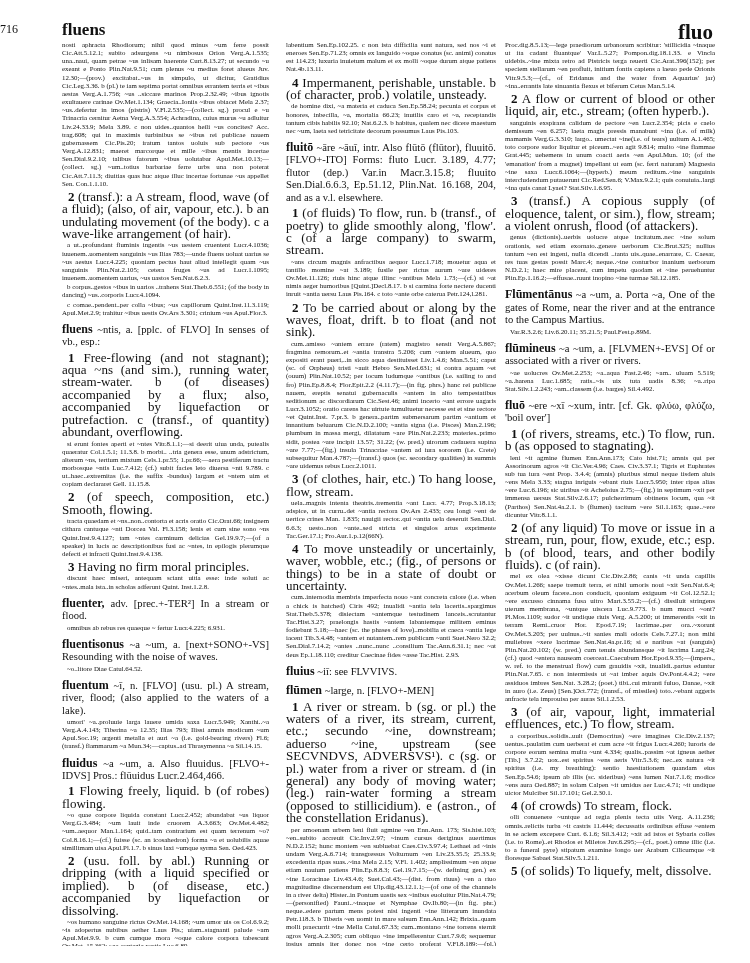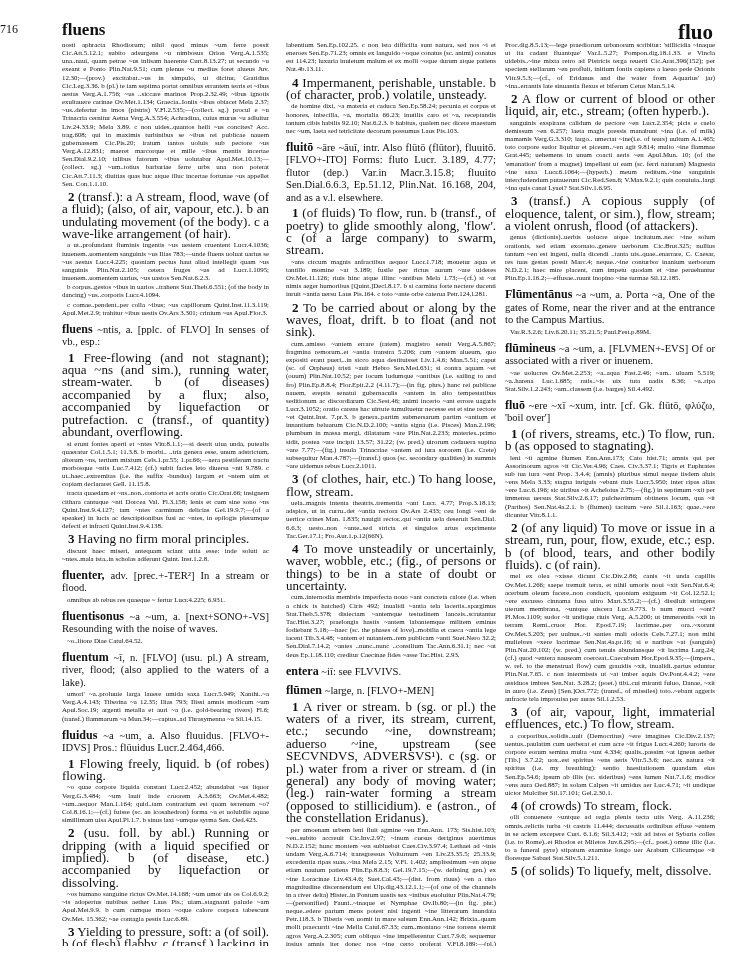--- a/index.html
+++ b/index.html
@@ -44,20 +44,21 @@
 
   <div class="col col1">
       <p class="cit cont">nosti aphracta Rhodiorum; nihil quod minus ~um ferre possit Cic.Att.5.12.1; subito adsurgens ~u nimbosus Orion Verg.A.1.535; una..naui, quam petrae ~us inlisam haerente Curt.8.13.27; ut secundo ~u exeant e Ponto Plin.Nat.9.51; cum plenus ~u medius foret alueus Juv. 12.30;—(prov.) excitabat..~us in simpulo, ut dicitur, Gratidius Cic.Leg.3.36.   b (pl.) te iam septima portat omnibus errantem terris et ~ibus aestas Verg.A.1.756; ~us ..siccare marinos Prop.2.32.49; ~ibus ignotis exultauere carinae Ov.Met.1.134; Graecia..Ioniis ~ibus obiacet Mela 2.37; ~us..defertur in imos (pistris) V.Fl.2.535;—(collect. sg.) procul e ~u Trinacria cernitur Aetna Verg.A.3.554; Achradina, cuius murus ~u adluitur Liv.24.33.9; Mela 3.89.   c non uides..quantos heili ~us concites? Acc. trag.608; qui in maximis turbinibus se ~ibus rei publicae nauem gubernassem Cic.Pis.20; iratum tantos uoluis sub pectore ~us Verg.A.12.831; maeret marcorque et mille ~ibus mentis incertae Sen.Dial.9.2.10; talibus fatorum ~ibus uolutabar Apul.Met.10.13;—(collect. sg.) ~um..totius barbariae ferre urbs una non poterat Cic.Att.7.11.3; diuitias quas huc atque illuc incertae fortunae ~us appellet Sen. Con.1.1.10.</p>
       <p class="sense"><span class="num">2</span> (transf.): a A stream, flood, wave (of a fluid); (also, of air, vapour, etc.).   b an undulating movement (of the body).   c a wave-like arrangement (of hair).</p>
       <p class="cit">a ut..profundant fluminis ingentis ~us uestem cruentent Lucr.4.1036; iuuenem..uomentem sanguinis ~us Ilias 783;—unde fluens uoluat uarius se ~us aestus Lucr.4.225; quoniam pectus haut aliud intellegit quam ~us sanguinis Plin.Nat.2.105; cetera fruges ~us ad Lucr.1.1095; inuenem..uomentem uarius, ~us uastos Sen.Nat.6.2.3.</p>
       <p class="cit">b corpus..gestos ~ibus in uarios ..trahens Stat.Theb.6.551; (of the body in dancing) ~us..corporis Lucr.4.1094.</p>
       <p class="cit">c comae..pendent..per colla ~ibus; ~us capillorum Quint.Inst.11.3.119; Apul.Met.2.9; trahitur ~ibus uestis Ov.Ars 3.301; crinium ~us Apul.Flor.3.</p>
       <p class="entry"><span class="hw">fluens</span><span> ~ntis, a. [pplc. of FLVO] In senses of vb., esp.:</span></p>
       <p class="sense"><span class="num">1</span> Free-flowing (and not stagnant); aqua ~ns (and sim.), running water, stream-water.   b (of diseases) accompanied by a flux; also, accompanied by liquefaction or putrefaction.   c (transf., of quantity) abundant, overflowing.</p>
       <p class="cit">si erunt fontes aperti et ~ntes Vitr.8.1.1;—si deerit uiua unda, putealis quaeratur Col.1.5.1; 11.3.8.   b morbi.. ..tria genera esse, unum adstrictum, alterum ~ns, tertium mixtum Cels.1.pr.55; 1.pr.66;—aera pestiferum tractu morbosque ~ntis Luc.7.412; (cf.) subit facies leto diuersa ~nti 9.789.   c ut..haec..extremitas (i.e. the suffix -bundus) largam et ~ntem uim et copiam declararet Gell. 11.15.8.</p>
+      <p class="sense"><span class="num">2</span> (of speech, composition, etc.) Smooth, flowing.</p>
       <p class="cit">tracta quaedam et ~ns..non..contorta et acris oratio Cic.Orat.66; insignem cithara cantuque ~nti Dorcea Val. Fl.3.158; lenis et cum sine sono ~ns Quint.Inst.9.4.127; tam ~ntes carminum delicias Gel.19.9.7;—(of a speaker) in lucis ac descriptionibus fusi ac ~ntes, in epilogis plerumque defecti et infracti Quint.Inst.9.4.138.</p>
       <p class="sense"><span class="num">3</span> Having no firm moral principles.</p>
       <p class="cit">discunt haec miseri, antequam sciant uitia esse: inde soluti ac ~ntes..mala ista..in scholas adferunt Quint. Inst.1.2.8.</p>
       <p class="entry"><span class="hw">fluenter,</span><span> adv. [prec.+-TER²] In a stream or flood.</span></p>
       <p class="cit">omnibus ab rebus res quaeque ~ fertur Lucr.4.225; 6.931.</p>
       <p class="entry"><span class="hw">fluentisonus</span><span> ~a ~um, a. [next+SONO+-VS] Resounding with the noise of waves.</span></p>
       <p class="cit">~o..litore Diae Catul.64.52.</p>
       <p class="entry"><span class="hw">fluentum</span><span> ~ī, n. [FLVO] (usu. pl.) A stream, river, flood; (also applied to the waters of a lake).</span></p>
       <p class="cit">umori' ~a..proluuie larga lauere umida saxa Lucr.5.949; Xanthi..~a Verg.A.4.143; Tiberina ~a 12.35; Ilias 793; Ilissi amnis modicum ~um Apul.Soc.19; argenti metalla et auri ~a (i.e. gold-bearing rivers) Fl.6; (transf.) flammarum ~a Mun.34;—captus..ad Thrasymenna ~a Sil.14.15.</p>
       <p class="entry"><span class="hw">fluidus</span><span> ~a ~um, a. Also fluuidus. [FLVO+-IDVS] Pros.: flūuidus Lucr.2.464,466.</span></p>
@@ -74,36 +75,36 @@
       <p class="cit">de homine dixi, ~a materia et caduca Sen.Ep.58.24; pecunia et corpus et honores, inbecilla, ~a, mortalia 66.23; inutilis caro et ~a, receptandis tantum cibis habilis 92.10; Nat.6.2.3.   b habitus, qualem nec dicere maestum nec ~um, laeta sed tetricitate decorum possumus Laus Pis.103.</p>
       <p class="entry"><span class="hw">fluitō</span><span> ~āre ~āuī, intr. Also flūtō (flūtor), fluuitō. [FLVO+-ITO] Forms: fluto Lucr. 3.189, 4.77; flutor (dep.) Var.in Macr.3.15.8; fluuito Sen.Dial.6.6.3, Ep.51.12, Plin.Nat. 16.168, 204, and as a v.l. elsewhere.</span></p>
       <p class="sense"><span class="num">1</span> (of fluids) To flow, run.   b (transf., of poetry) to glide smoothly along, 'flow'.   c (of a large company) to swarm, stream.</p>
       <p class="cit">~ans circum magnis anfractibus aequor Lucr.1.718; mouetur aqua et tantillo momine ~at 3.189; fusile per rictus aurum ~are uideres Ov.Met.11.126; riuis hinc atque illinc ~antibus Mela 1.73;—(cf.) si ~at nimis aeger humoribus [Quint.]Decl.8.17.   b si carmina forte nectere ducenti inruit ~antia uersu Laus Pis.164.   c toto ~ante orbe caterua Petr.124,l.281.</p>
       <p class="sense"><span class="num">2</span> To be carried about or along by the waves, float, drift.   b to float (and not sink).</p>
       <p class="cit">cum..amisso ~antem errare (ratem) magistro sensit Verg.A.5.867; fragmina remorum..et ~antia transtra 5.206; cum ~antem alueum, quo expositi erant pueri,..in sicco aqua destituisset Liv.1.4.6; Man.5.51; caput (sc. of Orpheus) tristi ~auit Hebro Sen.Med.631; si contra aquam ~et (ouum) Plin.Nat.10.52; per iocum ludumque ~antibus (i.e. sailing to and fro) Plin.Ep.8.8.4; Flor.Epit.2.2 (4.11.7);—(in fig. phrs.) hanc rei publicae nauem, ereptis senatui gubernaculis ~antem in alto tempestatibus seditionum ac discordiarum Cic.Sest.46; animi incerto ~ant errore uagaris Lucr.3.1052; oratio carens hac uirtute tumultuetur necesse est et sine rectore ~et Quint.Inst. 7.pr.3.   b genera..partim submersarum partim ~antium et innantium beluarum Cic.N.D.2.100; ~antia signa (i.e. Pisces) Man.2.196; plumbum in massa mergi, dilatatum ~are Plin.Nat.2.233; materies..primo sidit, postea ~are incipit 13.57; 31.22; (w. pred.) uirorum cadauera supina ~are 7.77;—(fig.) insula Trinacriae ~antem ad iura sororem (i.e. Crete) subsequitur Man.4.787;—(transf.) quos (sc. secondary qualities) in summis ~are uidemus rebus Lucr.2.1011.</p>
       <p class="sense"><span class="num">3</span> (of clothes, hair, etc.) To hang loose, flow, stream.</p>
       <p class="cit">uela..magnis intenta theatris..trementia ~ant Lucr. 4.77; Prop.3.18.13; adspice, ut in curru..det ~antia rectora Ov.Ars 2.433; ceu longi ~ent de uertice crines Man. 1.835; nauigii rector..qui ~antia uela deseruit Sen.Dial. 6.6.3; uesto..non ~ante..sed stricta et singulos artus exprimente Tac.Ger.17.1; Fro.Aur.1.p.12(66N).</p>
       <p class="sense"><span class="num">4</span> To move unsteadily or uncertainly, waver, wobble, etc.; (fig., of persons or things) to be in a state of doubt or uncertainty.</p>
       <p class="cit">cum..internodia membris imperfecta nouo ~ant concreta calore (i.e. when a chick is hatched) Ciris 492; inualidi ~antia tela lacertis..spargimus Stat.Theb.5.378; disiectam ~antemque testudinem lanceis..scrutantur Tac.Hist.3.27; praelongis hastis ~antem labantemque militem eminus fodiebant 5.18;—haec (sc. the phases of love)..mobilia et caeca ~antia lege iacent Tib.3.4.48; ~antem et nutantem..rem publicam ~anti Suet.Nero 32.2; Sen.Dial.7.14.2; ~antes ..nunc..nunc ..consilium Tac.Ann.6.31.1; nec ~at deus Ep.1.18.110; creditur Caecinae fides ~asse Tac.Hist. 2.93.</p>
-      <p class="entry"><span class="hw">entera</span><span> ~iī: see FLVVIVS.</span></p>
+      <p class="entry"><span class="hw">fluius</span><span> ~iī: see FLVVIVS.</span></p>
       <p class="entry"><span class="hw">flūmen</span><span> ~large, n. [FLVO+-MEN]</span></p>
       <p class="sense"><span class="num">1</span> A river or stream.   b (sg. or pl.) the waters of a river, its stream, current, etc.; secundo ~ine, downstream; aduerso ~ine, upstream (see SECVNDVS, ADVERSVS¹).   c (sg. or pl.) water from a river or stream.   d (in general) any body of moving water; (leg.) rain-water forming a stream (opposed to stillicidium).   e (astron., of the constellation Eridanus).</p>
       <p class="cit">per amoenam urbem leni fluit agmine ~en Enn.Ann. 173; Sis.hist.103; ~en..subito accreuit Cic.Inv.2.97; ~inum cursus deriginus auertimus N.D.2.152; hunc montem ~en subluebat Caes.Civ.3.97.4; Lethaei ad ~inis undam Verg.A.6.714; transgressus Volturnum ~en Liv.23.35.5; 25.33.9; excedentia ripas suas..~ina Mela 2.15; V.Fl. 1.402; amplissimum ~en atque etiam nauium patiens Plin.Ep.8.8.3; Gel.19.7.15;—(w. defining gen.) ex ~ine Loracinae Liv.43.4.6; Suet.Cal.43;—(dist. from riuus) ~en a riuo magnitudine discernendum est Ulp.dig.43.12.1.1;—(of one of the channels in a river delta) Hister..in Pontum uastis sex ~inibus euoluitur Plin.Nat.4.79;—(personified) Fauni..~inaque et Nymphae Ov.Ib.80;—(in fig. phr.) neque..edere partum mens potest nisi ingenti ~ine litterarum inundata Petr.118.3.   b Tiberis ~en uomit in mare salsum Enn.Ann.142; Brixia..quam molli praecurrit ~ine Mella Catul.67.33; cum..montano ~ine torrens sternit agros Verg.A.2.305; cum obliquo ~ine impellerentur Curt.7.9.6; sequemur ipsius amnis iter donec nos ~ine certo proferat V.Fl.8.189;—(pl.) Nilus..antiquo sua ~ina reddidit alueo Ov.Met.1.423; Luc.10.25 c aqua succepto ~ine palma sat est Prop.4.9.36;—(pl.) nec..infusa..~ina prosunt (i.e. to put out a fire) Verg.A. 5.684; haurire parat demissis ~ina palmis (Hylas) Prop. 1.20.43.   d postquam..mariturum ~en inmisisset in piscinas Var.R.3.17.9; ~ina sopito quae..Marone caduntur (i.e. jets from a fountain) Prop.2.32.14; ruptae (fistulae) inundant parietem tuum: puto posse te mecum recte agere ius mihi non esse ~ina ex meo in tuum parietem fluere</p>
     </div>
   <div class="col col3">
       <p class="cit cont">Proc.dig.8.5.13;—lege praediorum urbanorum scribitur: 'stillicidia ~inaque ut ita cadant fluantque' Var.L.5.27; Pompon.dig.18.1.33.   e Vincla uidebis..~ine mixta retro ad Pistricis terga reuerti Cic.Arat.396(152); per speciem stellarum ~en profluit, initium fontis capiens a laeuo pede Orionis Vitr.9.5.3;—(cf., of Eridanus and the water from Aquarius' jar) ~ina..errantis late sinuantia flexus et biferum Cetus Man.5.14.</p>
       <p class="sense"><span class="num">2</span> A flow or current of blood or other liquid, air, etc., stream; (often hyperb.).</p>
       <p class="cit">sanguinis exspirans calidum de pectore ~en Lucr.2.354; picis e caelo demissum ~en 6.257; laeta magis pressis manabunt ~ina (i.e. of milk) mamamis Verg.G.3.310; largo.. umectat ~ine(i.e. of tears) uultum A.1.465; toto corpore sudor liquitur et piceum..~en agit 9.814; multo ~ine flammae Grat.445; uehemens in unum coacti aeris ~en Apul.Mun. 10; (of the 'emanation' from a magnet) impellant ut eam (sc. ferri naturam) Magnesia ~ine saxa Lucr.6.1064;—(hyperb.) meum reditum..~ine sanguinis intercludendum putauerunt Cic.Red.Sen.6; V.Max.9.2.1; quis conuiuia..largi ~ina quis canat Lyaei? Stat.Silv.1.6.95.</p>
       <p class="sense"><span class="num">3</span> (transf.) A copious supply (of eloquence, talent, or sim.), flow, stream; a violent onrush, flood (of attackers).</p>
       <p class="cit">genus (dictionis)..uerbis uolucre atque incitatum..nec ~ine solum orationis, sed etiam exornato..genere uerborum Cic.Brut.325; nullius tantum ~en est ingeni, nulla dicendi ..tanta uis..quae..enarrare, C. Caesar, res tuas gestas possit Marc.4; neque..~ine conturbor inanium uerborum N.D.2.1; haec mire placent, cum impetu quodam et ~ine peruehuntur Plin.Ep.1.16.2;—effusae..ruunt inopino ~ine turmae Sil.12.185.</p>
       <p class="entry"><span class="hw">Flūmentānus</span><span> ~a ~um, a. Porta ~a, One of the gates of Rome, near the river and at the entrance to the Campus Martius.</span></p>
       <p class="cit">Var.R.3.2.6; Liv.6.20.11; 35.21.5; Paul.Fest.p.89M.</p>
-      <p class="entry"><span class="hw">flūmineus</span><span> ~a ~um, a. [FLVMEN+-EVS] Of or associated with a river or inuenem.</span></p>
+      <p class="entry"><span class="hw">flūmineus</span><span> ~a ~um, a. [FLVMEN+-EVS] Of or associated with a river or rivers.</span></p>
       <p class="cit">~ae uolucres Ov.Met.2.253; ~a..aqua Fast.2.46; ~am.. uluam 5.519; ~a..harena Luc.1.685; ratis..~is uix tuta uadis 8.36; ~a..ripa Stat.Silv.1.2.243; ~am..classem (i.e. barges) Sil.4.492.</p>
-      <p class="entry"><span class="hw">fluō</span><span> ~ere ~xī ~xum, intr. [cf. Gk. flūtō, φλύζω, 'boil over']</span></p>
+      <p class="entry"><span class="hw">fluō</span><span> ~ere ~xī ~xum, intr. [cf. Gk. φλύω, φλύζω, 'boil over']</span></p>
       <p class="sense"><span class="num">1</span> (of rivers, streams, etc.) To flow, run. b (as opposed to stagnating).</p>
       <p class="cit">leni ~it agmine flumen Enn.Ann.173; Cato hist.71; amnis qui per Assorinorum agros ~it Cic.Ver.4.96; Caes. Civ.3.37.1; Tigris et Euphrates sub tua iura ~ent Prop. 3.4.4; (amnis) pluribus simul neque iisdem aluis ~ens Mela 3.33; stagna inriguis ~ebant riuis Lucr.5.950; inter ripas alias ~ere Luc.6.196; sic uiribus ~it Acheloius 2.75;—(fig.) in septimum ~xit per immensa uersus Stat.Silv.2.6.17; pulcherrimum obtinens locum, qua ~it (Parthos) Sen.Nat.4a.2.1.   b (flumen) tacitum ~ere Sil.1.163; quae..~ere dicuntur Vitr.8.1.1.</p>
       <p class="sense"><span class="num">2</span> (of any liquid) To move or issue in a stream, run, pour, flow, exude, etc.; esp. b (of blood, tears, and other bodily fluids). c (of rain).</p>
       <p class="cit">mel ex olea ~xisse dicunt Cic.Div.2.86; canis ~it unda capillis Ov.Met.1.266; saepe tremuit terra, et nihil umoris noui ~xit Sen.Nat.6.4; acerbum oleum facere..non conducit, quoniam exiguum ~it Col.12.52.1; ~ere excusso cinnama fusa uitro Mart.3.55.2;—(cf.) dissiluit stringens uterum membrana, ~untque uiscera Luc.9.773.   b num mucci ~ont? Pl.Mos.1109; sudor ~it undique riuis Verg. A.5.200; ut immerentis ~xit in terram Remi..cruor Hor. Epod.7.19; lacrimae..per ora..~xorunt Ov.Met.3.203; per uulnus..~it sanies mali odoris Cels.7.27.1; non mihi muliebres ~xere lacrimae Sen.Nat.4a.pr.16; si e naribus ~at (sanguis) Plin.Nat.20.102; (w. pred.) cum tenuis abundansque ~it lacrima Larg.24; (cf.) quod ~entera nauseam coerceat..Caecubum Hor.Epod.9.35;—(impers., w. ref. to the menstrual flow) cum grauidis ~xit, inualidi..partus eduntur Plin.Nat.7.65.   c non intermissis ut ~at imber aquis Ov.Pont.4.4.2; ~ere assiduos imbres Sen.Nat. 3.28.2; (poet.) tibi..cui miranti fuluo, Danae, ~xit in auro (i.e. Zeus) [Sen.]Oct.772; (transf., of missiles) toto..~ebant aggeris anfracte tela improuisa per auras Sil.1.2.53.</p>
       <p class="sense"><span class="num">3</span> (of air, vapour, light, immaterial effluences, etc.) To flow, stream.</p>
       <p class="cit">a corporibus..solidis..uult (Democritus) ~ere imagines Cic.Div.2.137; uentus..paulatim cum uerberat et cum acre ~it frigus Lucr.4.260; luroris de corpore eorum semina multa ~unt 4.334; qualis..passim ~at igneus aether [Tib.] 3.7.22; uox..est spiritus ~ens aeris Vitr.5.3.6; nec..ex natura ~it spiritus (i.e. my breathing): sentio haesitationem quandam eius Sen.Ep.54.6; ipsum ab illis (sc. sideribus) ~ens lumen Nat.7.1.6; modice ~ens aura Oed.887; in solam Calpen ~it umidus aer Luc.4.71; ~it undique uictor Mulciber Sil.17.101; Gel.2.30.1.</p>
       <p class="sense"><span class="num">4</span> (of crowds) To stream, flock.</p>
       <p class="cit">olli conuenere ~untque ad regia plenis tecta uiis Verg. A.11.236; omnis..relictis turba ~it castris 11.444; decussatis ordinibus effuse ~entem in se aciem excepere Curt. 6.1.6; Sil.3.412; ~xit ad istos et Sybaris colles (i.e. to Rome)..et Rhodos et Miletos Juv.6.295;—(cf., poet.) omne illic (i.e. to a funeral pyre) stipatum examine longo uer Arabum Cilicumque ~it floresque Sabaei Stat.Silv.5.1.211.</p>
       <p class="sense"><span class="num">5</span> (of solids) To liquefy, melt, dissolve.</p>
     </div>

